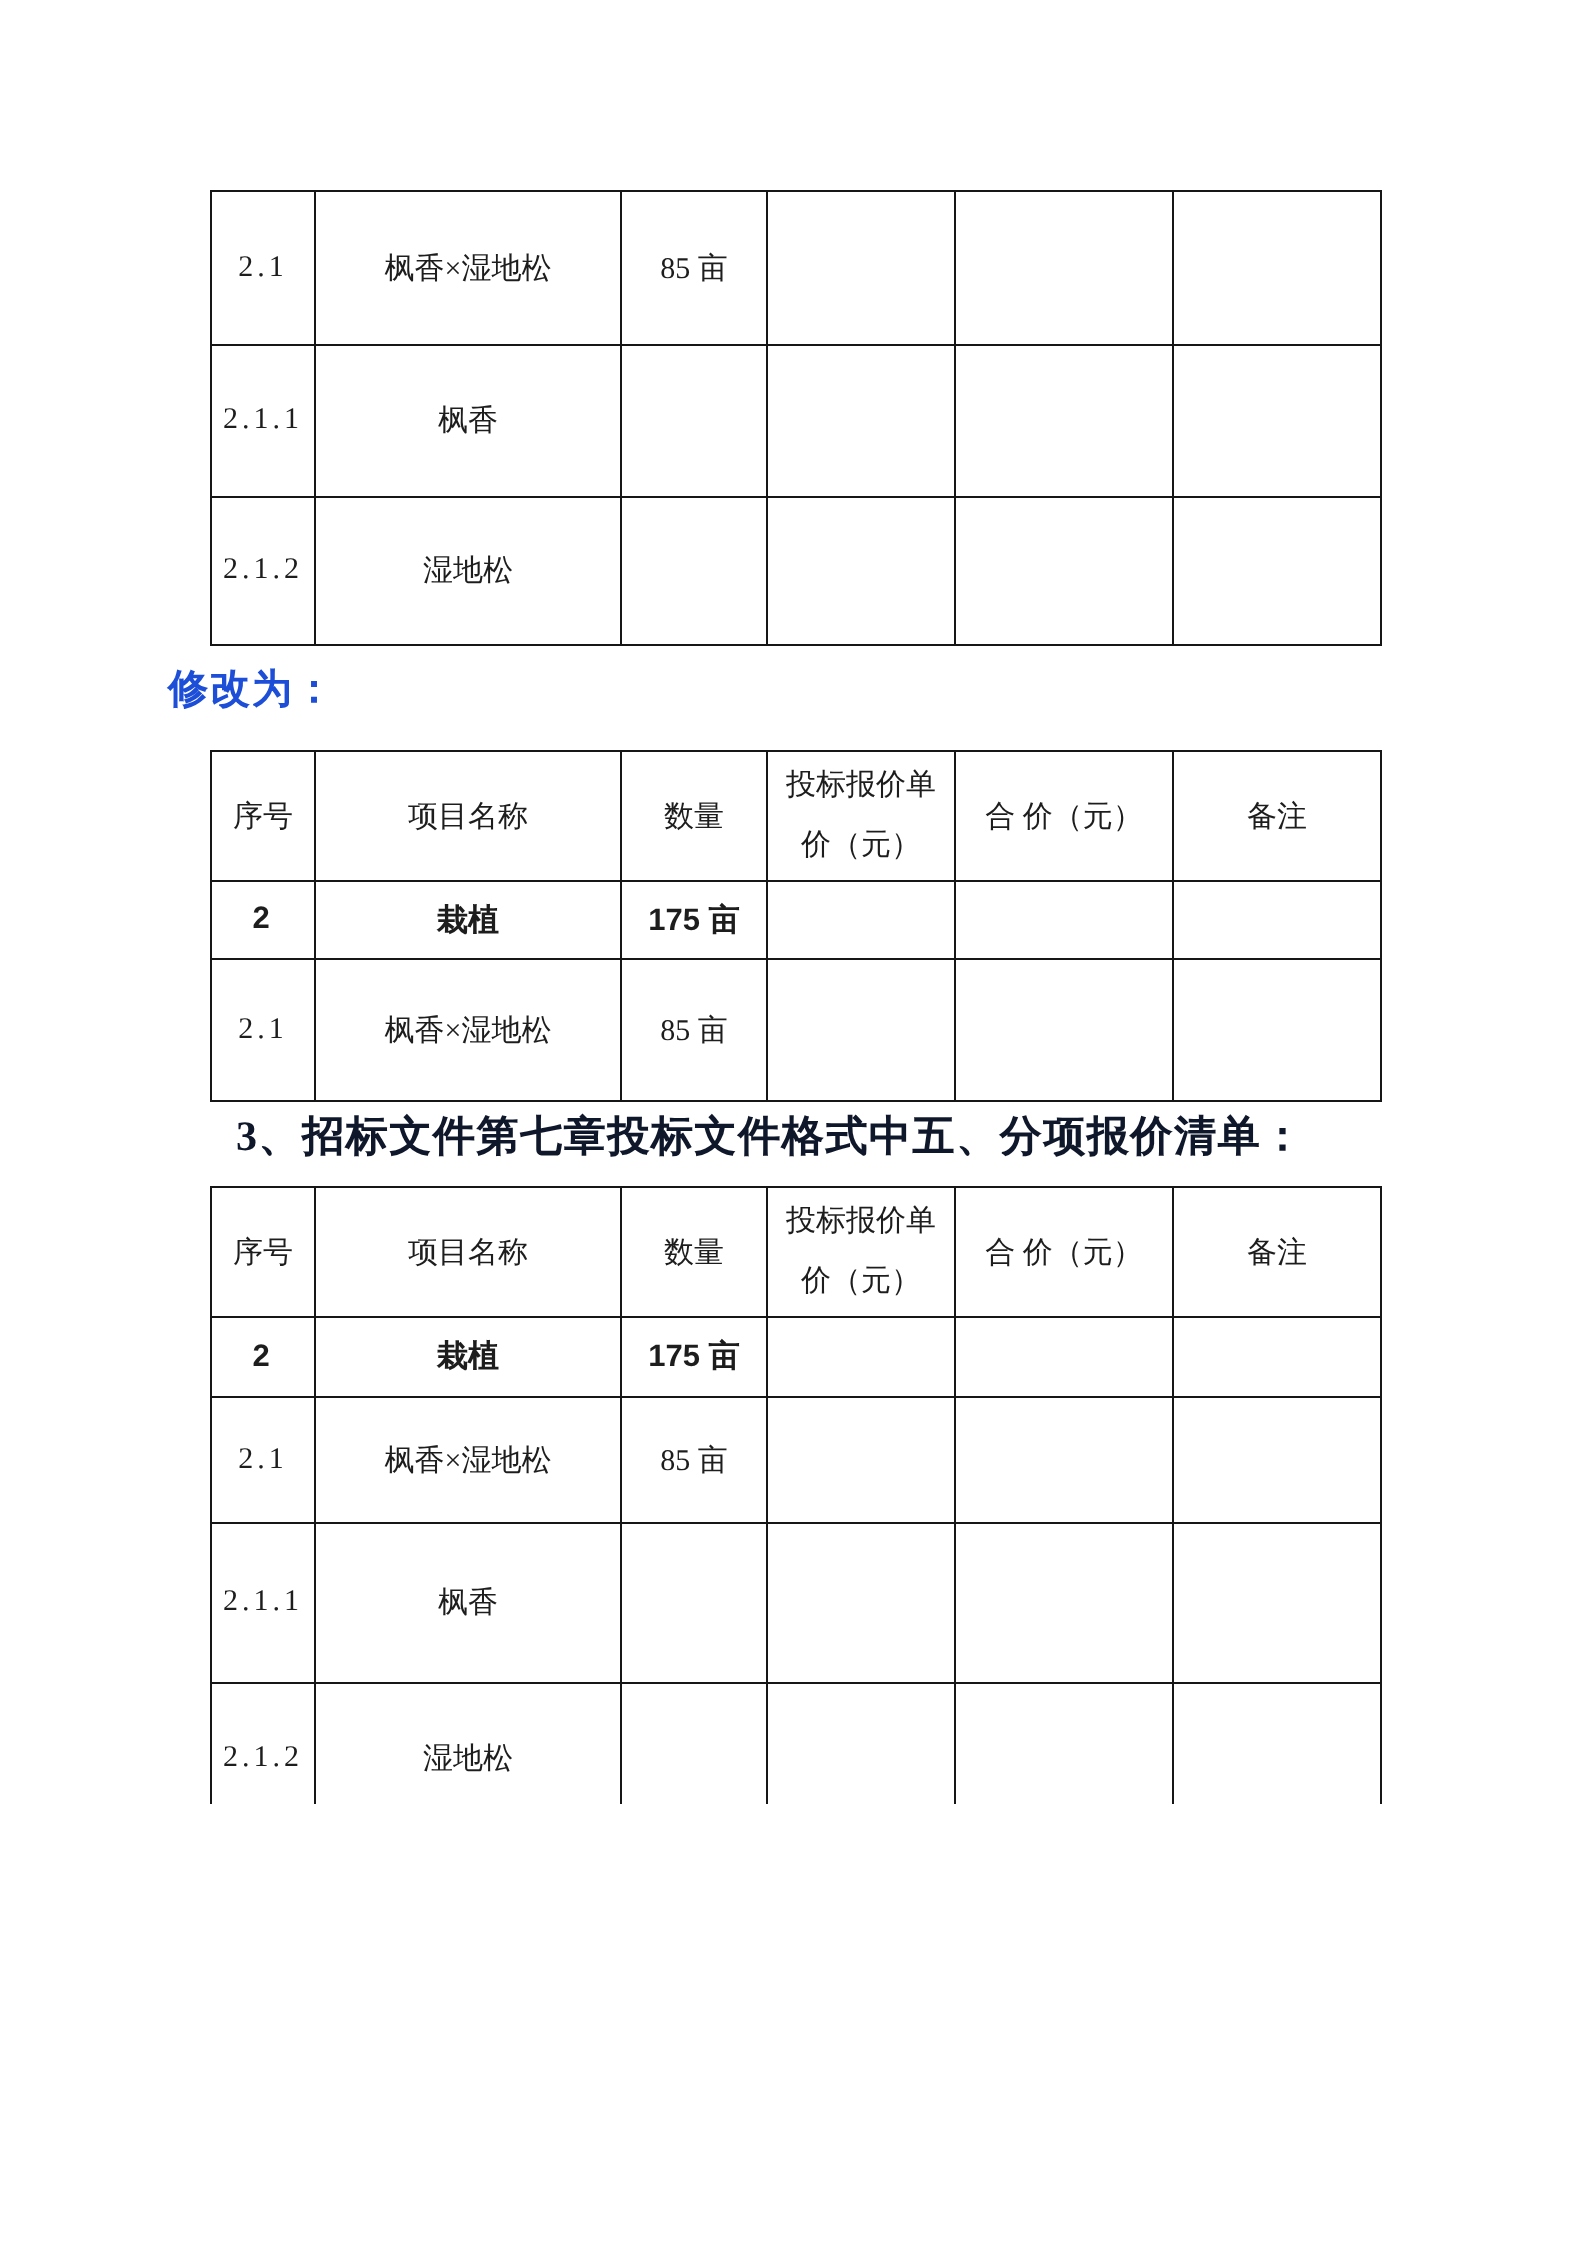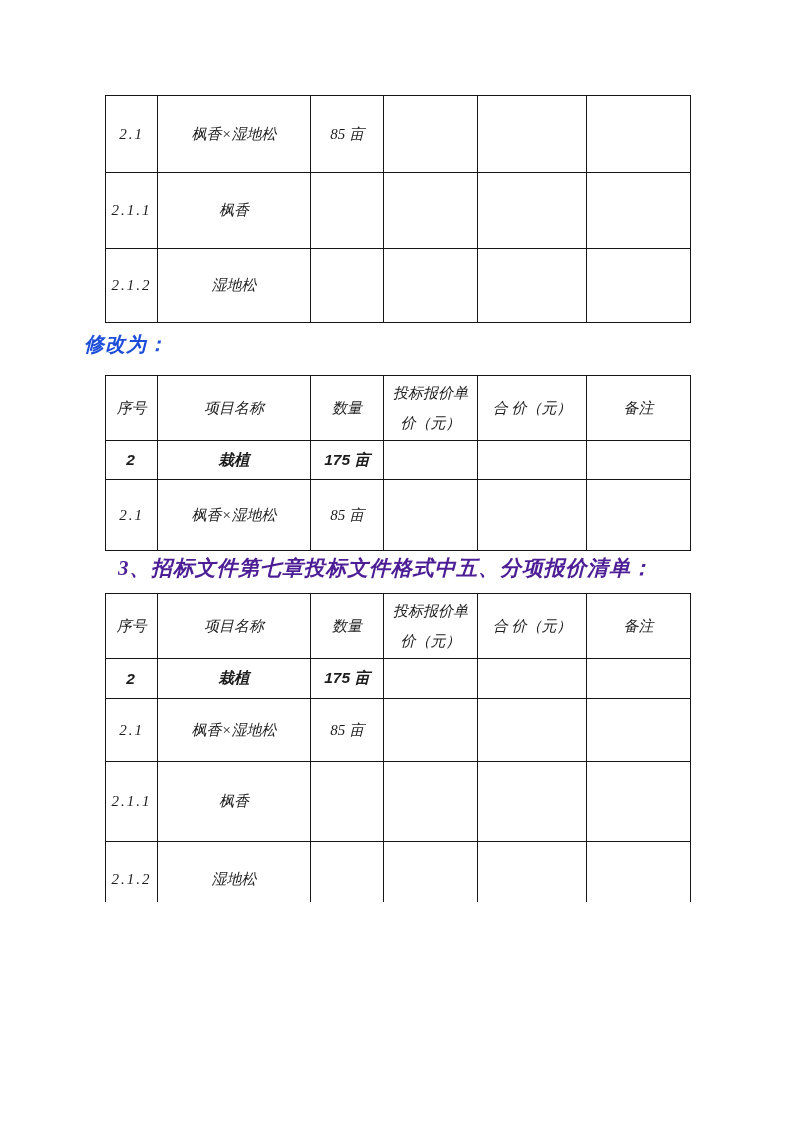--- a/index.html
+++ b/index.html
@@ -4,21 +4,20 @@
 <style>
   * { margin:0; padding:0; box-sizing:border-box; }
   html,body { background:#ffffff; }
   .page {
     position:relative;
     width:794px; height:902px;
     background:#ffffff;
     color:#1d1d1d;
     font-family:"Liberation Serif","DejaVu Serif",serif;
     overflow:hidden;
-    font-style:italic;
   }
   table.price-table {
     position:absolute;
     left:105px;
     border-collapse:collapse;
     table-layout:fixed;
     width:585px;
   }
   .price-table td, .price-table th {
     border:1px solid #161616;
@@ -58,21 +57,21 @@
   }
   .modify-top    { top:331px; }
   .modify-bottom { top:926px; }
   .section-heading {
     position:absolute;
     left:118px; top:554px;
     font-size:21px;
     font-weight:bold;
     letter-spacing:0.8px;
     white-space:nowrap;
-    color:#4c1d95;
+    color:#0f172a;
   }
 </style>
 </head>
 <body>
 
 <div class="page">
 
   <table class="price-table t-top">
     <colgroup>
         <col style="width:52px">

